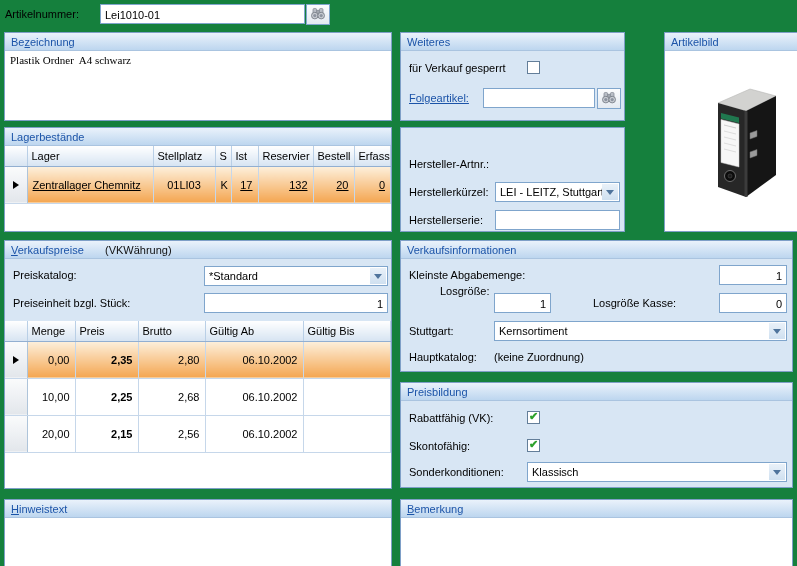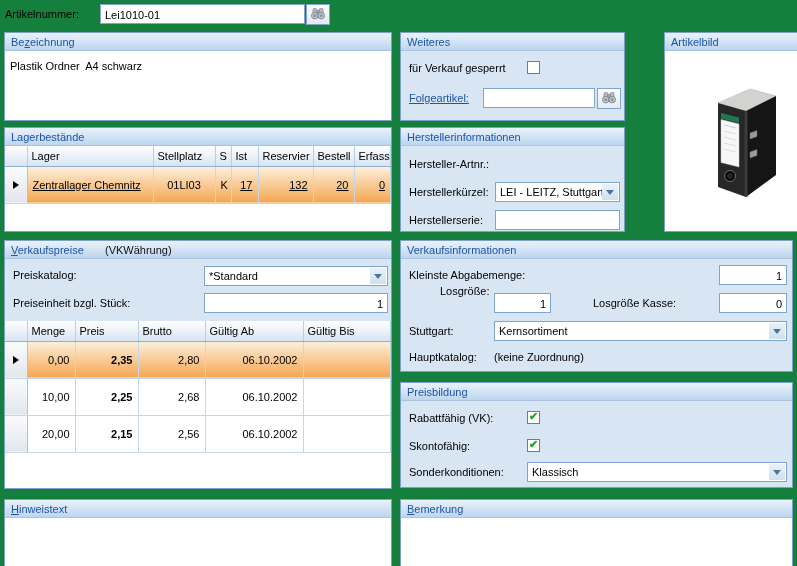--- a/index.html
+++ b/index.html
@@ -11,21 +11,21 @@
   }
   
   .grp { position:absolute; background:#d8e6f4; border:1px solid #7e9fc7; }
   .grp-hd {
     position:relative; height:18px; line-height:18px; padding:0 6px;
     background:linear-gradient(#eaf2fb,#bdd6ef);
     color:#1c54a8; white-space:nowrap; border-bottom:1px solid #aac4e0;
   }
   .grp-hd .sub { position:absolute; left:100px; top:0; color:#111; }
   .body-white { position:absolute; left:0; right:0; top:18px; bottom:0; background:#fff; }
-  .freetext { padding:9px 5px; white-space:pre-wrap; }
+  .freetext { padding:3px 5px; white-space:pre-wrap;font-family:Liberation Serif, serif; }
   
   .lbl { position:absolute; white-space:nowrap; }
   .txt {
     position:absolute; height:20px; background:#fff; border:1px solid #7fa5cc;
     font-family:"Liberation Sans",sans-serif; font-size:11px; padding:1px 4px 0 4px;
   }
   .txt.num { text-align:right; }
   .dd { position:absolute; height:20px; background:#fff; border:1px solid #7fa5cc; }
   .dd .val { position:absolute; left:4px; top:3px; white-space:nowrap; }
   .dd .arr {
@@ -233,21 +233,20 @@
           <circle cx="36" cy="101" r="5.5" fill="#0b0b0b" stroke="#6e6e6e" stroke-width="1"></circle>
           <circle cx="36" cy="101" r="2" fill="#1c1c1c" stroke="#555" stroke-width="0.5"></circle>
           <polygon points="56,58 63,55.5 63,61.5 56,64" fill="#9b9b9b" stroke="#6e6e6e" stroke-width="0.5"></polygon>
           <polygon points="56,77 63,74.5 63,80.5 56,83" fill="#9b9b9b" stroke="#6e6e6e" stroke-width="0.5"></polygon>
         </svg>
       </span>
     </div>
   </div>
 
   <div class="grp" style="left:400px;top:127px;width:225px;height:105px;">
-    <div class="grp-hd">Herstellerinformationen</div>
     <span class="lbl" style="left:8px;top:30px;">Hersteller-Artnr.:</span>
     <span class="lbl" style="left:8px;top:58px;">Herstellerkürzel:</span>
     <div class="dd" style="left:94px;top:54px;width:125px;">
       <span class="val">LEI - LEITZ, Stuttgart</span>
       <span class="arr"></span>
     </div>
     <span class="lbl" style="left:8px;top:86px;">Herstellerserie:</span>
     <input class="txt" style="left: 94px; top: 82px; width: 125px;" value="">
   </div>
 

